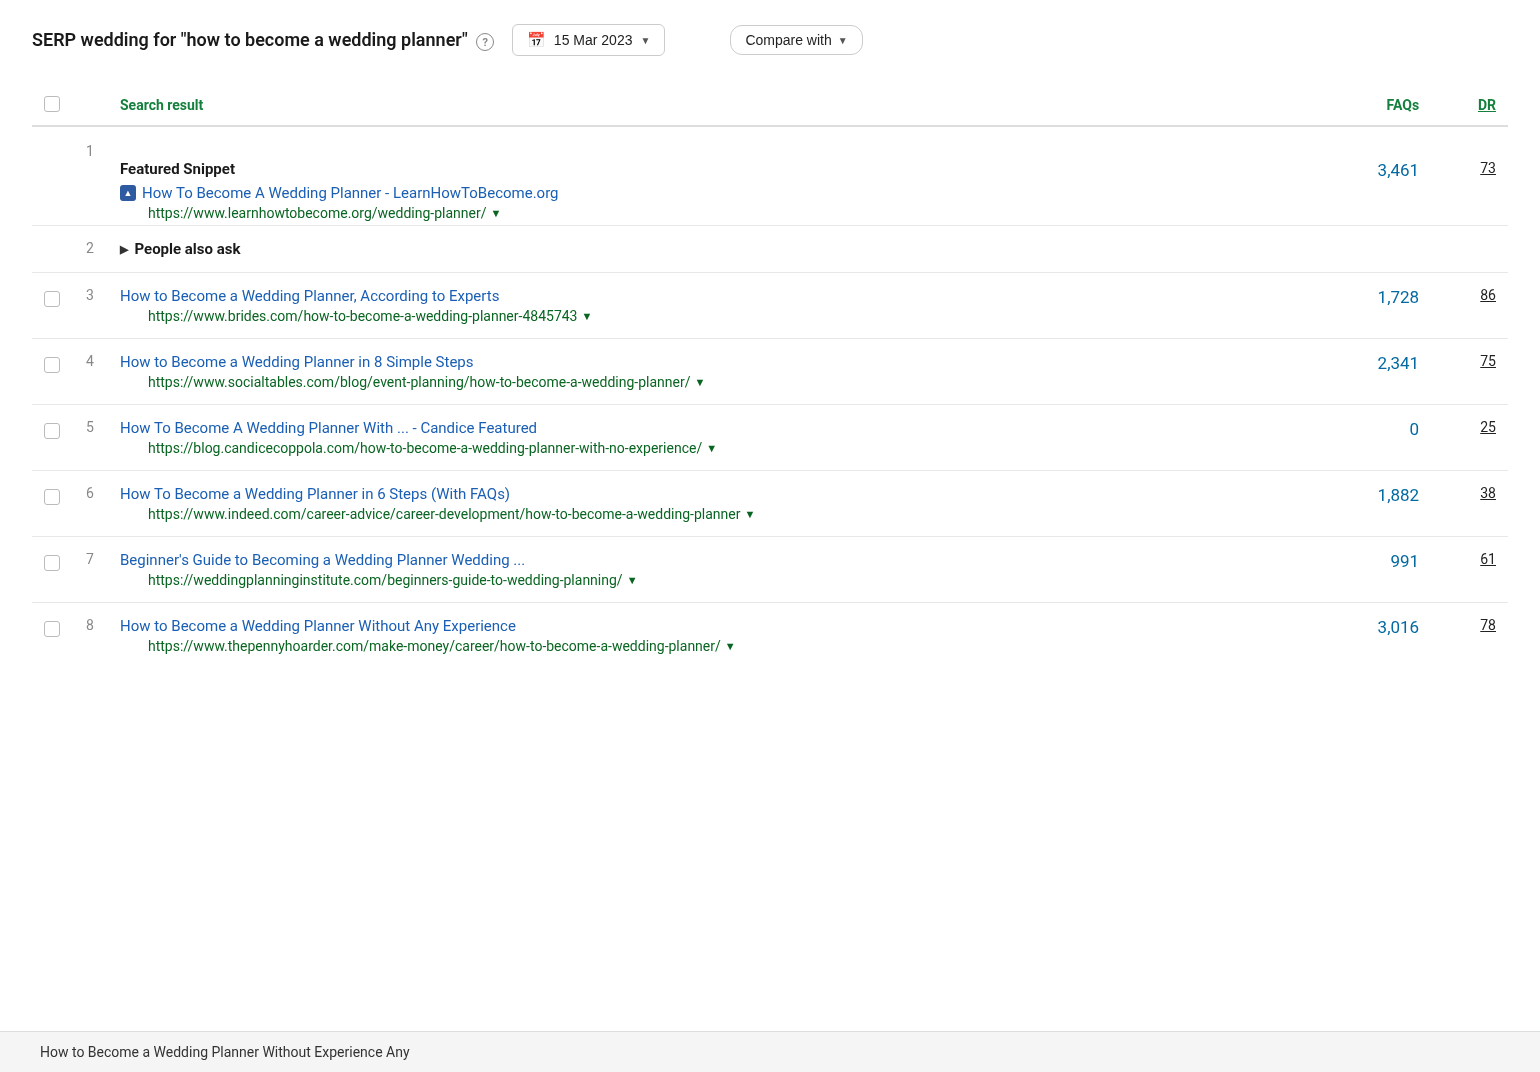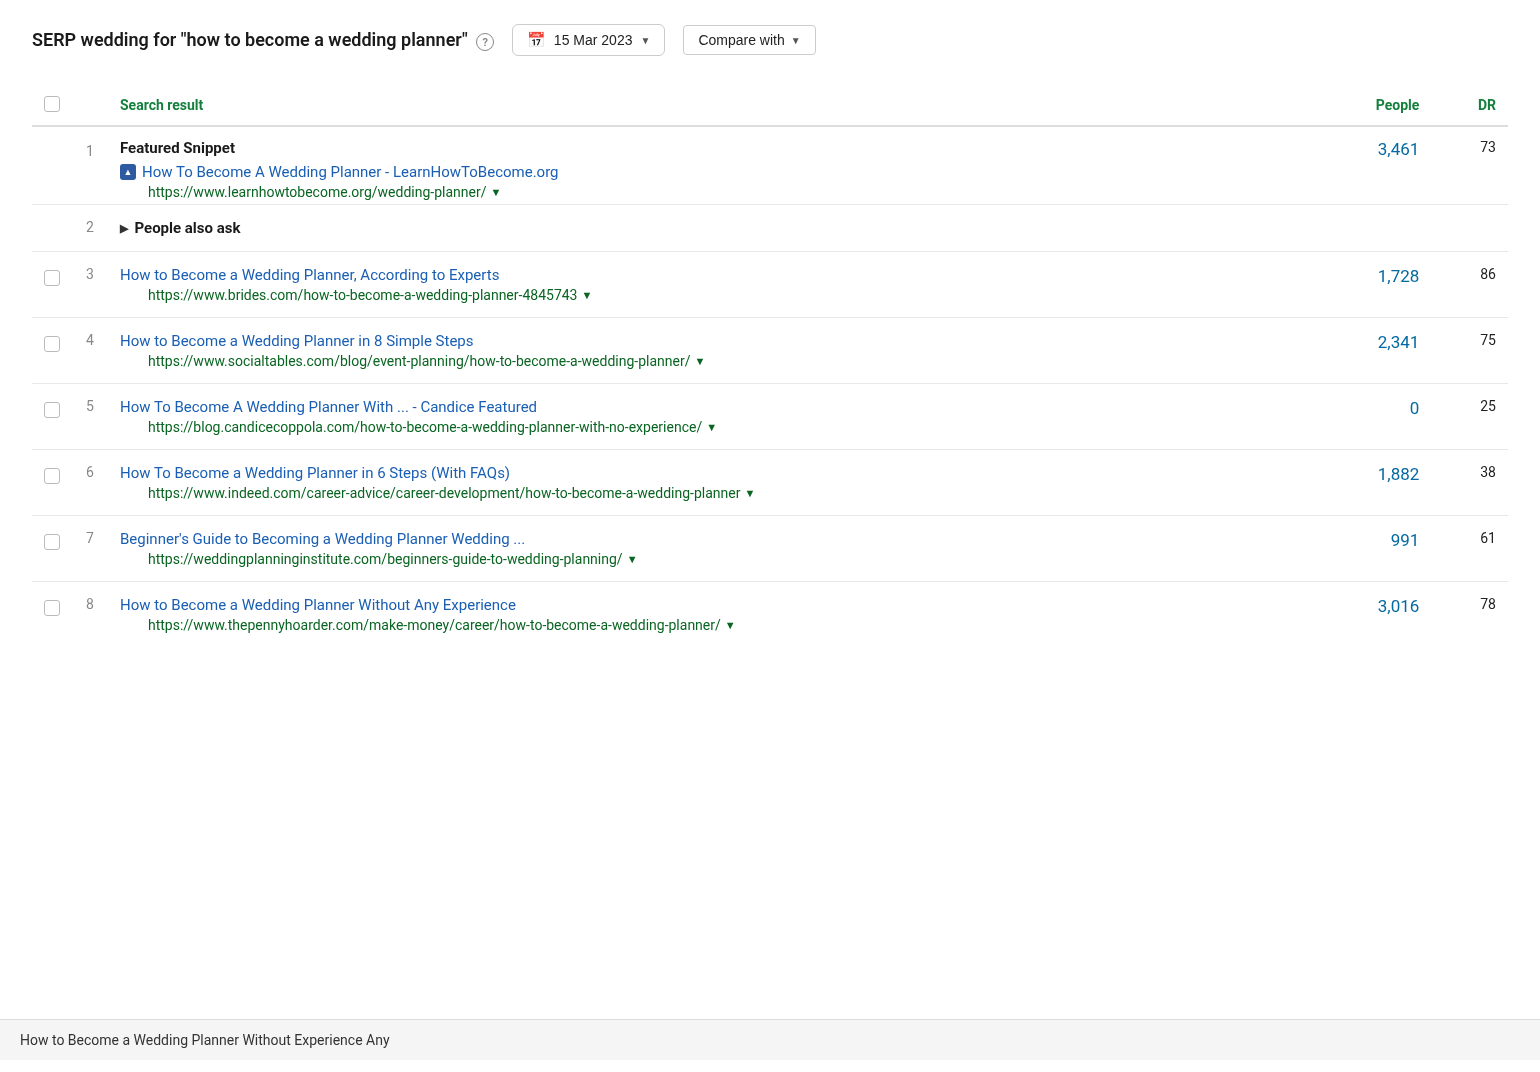--- a/index.html
+++ b/index.html
@@ -51,26 +51,27 @@
       color: #222;
     }
     .date-btn .cal-icon {
       font-size: 15px;
     }
     .compare-btn {
       display: flex;
       align-items: center;
       gap: 6px;
       border: 1px solid #ccc;
-      border-radius: 4px;
+      border-radius: 12px;
       padding: 6px 14px;
       font-size: 14px;
       cursor: pointer;
       background: #fff;
       color: #222;
+      margin-left: 47px;
     }
     .chevron {
       font-size: 10px;
       color: #555;
     }
 
     
     .serp-table {
       width: 100%;
       border-collapse: collapse;
@@ -122,20 +123,21 @@
       font-size: 17px;
       white-space: nowrap;
       padding-top: 16px;
     }
     .col-dr {
       text-align: right;
       color: #222;
       font-size: 14px;
       white-space: nowrap;
       padding-top: 16px;
+      text-decoration: underline;
     }
 
     
     .checkbox {
       width: 16px;
       height: 16px;
       border: 1.5px solid #bbb;
       border-radius: 3px;
       display: inline-block;
       cursor: pointer;
@@ -185,21 +187,21 @@
       background: #2d5aa0;
       border-radius: 3px;
       color: #fff;
       font-size: 9px;
       font-weight: 700;
       flex-shrink: 0;
     }
 
     
     .featured-row td {
-      padding-top: 12px;
+      padding-top: 33px;
       padding-bottom: 4px;
     }
 
     
     .paa-row td {
       padding-top: 14px;
       padding-bottom: 14px;
     }
     .paa-label {
       display: flex;
@@ -210,26 +212,26 @@
       color: #1a1a1a;
     }
     .paa-arrow {
       font-size: 11px;
       color: #333;
     }
 
     
     .bottom-bar {
       position: fixed;
-      bottom: 12px;
+      bottom: 0;
       left: 0;
       width: 100%;
       background: #f5f5f5;
       border-top: 1px solid #ddd;
-      padding: 12px 20px;
+      padding: 12px 40px;
       font-size: 14px;
       color: #333;
     }
   </style>
 </head>
 <body>
 
 <div class="header">
   <span class="header-title">
     <span>SERP wedding for </span><span>"how to become a wedding planner"</span>
@@ -252,21 +254,21 @@
   <thead>
     <tr>
       <th class="col-check">
         <span class="checkbox"></span>
       </th>
       <th class="col-num"></th>
       <th class="col-result">
         <span>Search result</span>
       </th>
       <th class="col-words">
-        <span>People</span>
+        <span>FAQs</span>
       </th>
       <th class="col-dr">
         <span>DR</span>
       </th>
     </tr>
   </thead>
   <tbody id="table-body">
   <tr class="featured-row">
       <td class="col-check"></td>
       <td class="col-num" style="color:#888;font-size:14px;text-align:center;padding-top:16px;">1</td>

